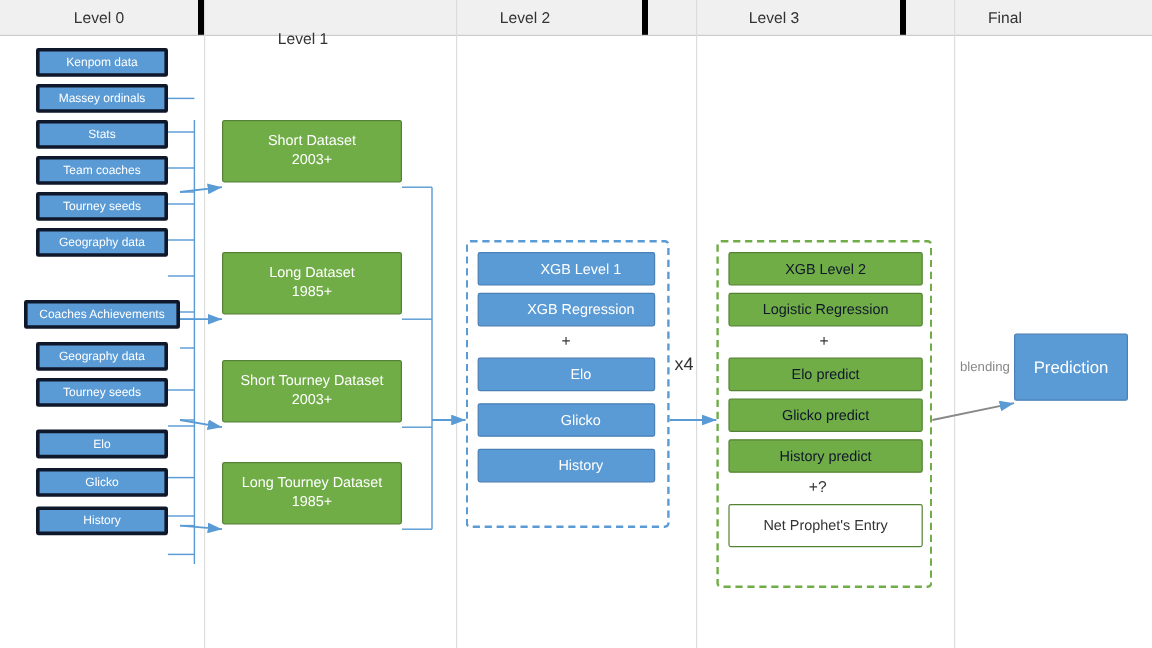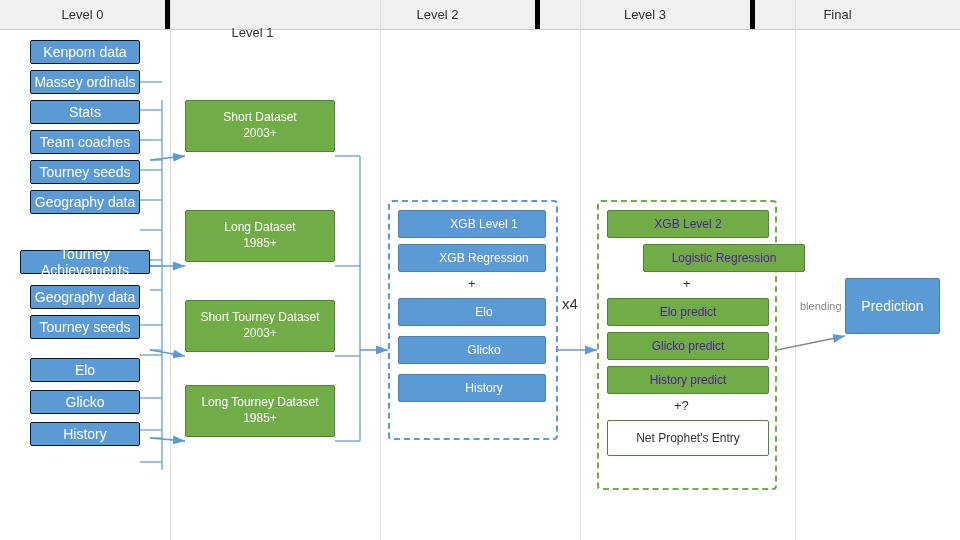--- a/index.html
+++ b/index.html
@@ -49,23 +49,23 @@
       top: 0;
       height: 100%;
       width: 1px;
       background: #ddd;
     }
 
     
     .blue-box {
       position: absolute;
       background: #5b9bd5;
-      border: 1px solid #0f172a;
+      border: 3px solid #0f172a;
       color: #fff;
-      font-size: 14px;
+      font-size: 10px;
       text-align: center;
       display: flex;
       align-items: center;
       justify-content: center;
       border-radius: 2px;
       width: 110px;
       height: 24px;
     }
 
     
@@ -112,21 +112,21 @@
       border: 2px dashed #70ad47;
       border-radius: 4px;
       background: transparent;
     }
 
     
     .green-box-med {
       position: absolute;
       background: #70ad47;
       border: 1px solid #548235;
-      color: #4c1d95;
+      color: #0f172a;
       font-size: 12px;
       text-align: center;
       display: flex;
       align-items: center;
       justify-content: center;
       border-radius: 2px;
     }
 
     
     .white-box {
@@ -211,21 +211,21 @@
   <div class="blue-box" style="left:30px; top:160px;">
     <span>Tourney seeds</span>
   </div>
 
   <div class="blue-box" style="left:30px; top:190px;">
     <span>Geography data</span>
   </div>
 
 
   <div class="blue-box" style="left:20px; top:250px; width:130px;">
-    <span>Tourney Achievements</span>
+    <span>Coaches Achievements</span>
   </div>
 
   <div class="blue-box" style="left:30px; top:285px;">
     <span>Geography data</span>
   </div>
 
   <div class="blue-box" style="left:30px; top:315px;">
     <span>Tourney seeds</span>
   </div>
 
@@ -287,21 +287,21 @@
   <div class="label-text" style="left:562px; top:295px; font-size:15px;">
     <span>x4</span>
   </div>
 
   <div class="level3-container" style="left:597px; top:200px; width:180px; height:290px;">
 
     <div class="green-box-med" style="left:8px; top:8px; width:162px; height:28px;">
       <span>XGB Level 2</span>
     </div>
 
-    <div class="green-box-med" style="left:8px; top:42px; width:162px; height:28px;margin-left:36px;">
+    <div class="green-box-med" style="left:8px; top:42px; width:162px; height:28px;">
       <span>Logistic Regression</span>
     </div>
 
     <div class="label-text" style="left:84px; top:74px;">
       <span>+</span>
     </div>
 
     <div class="green-box-med" style="left:8px; top:96px; width:162px; height:28px;">
       <span>Elo predict</span>
     </div>

